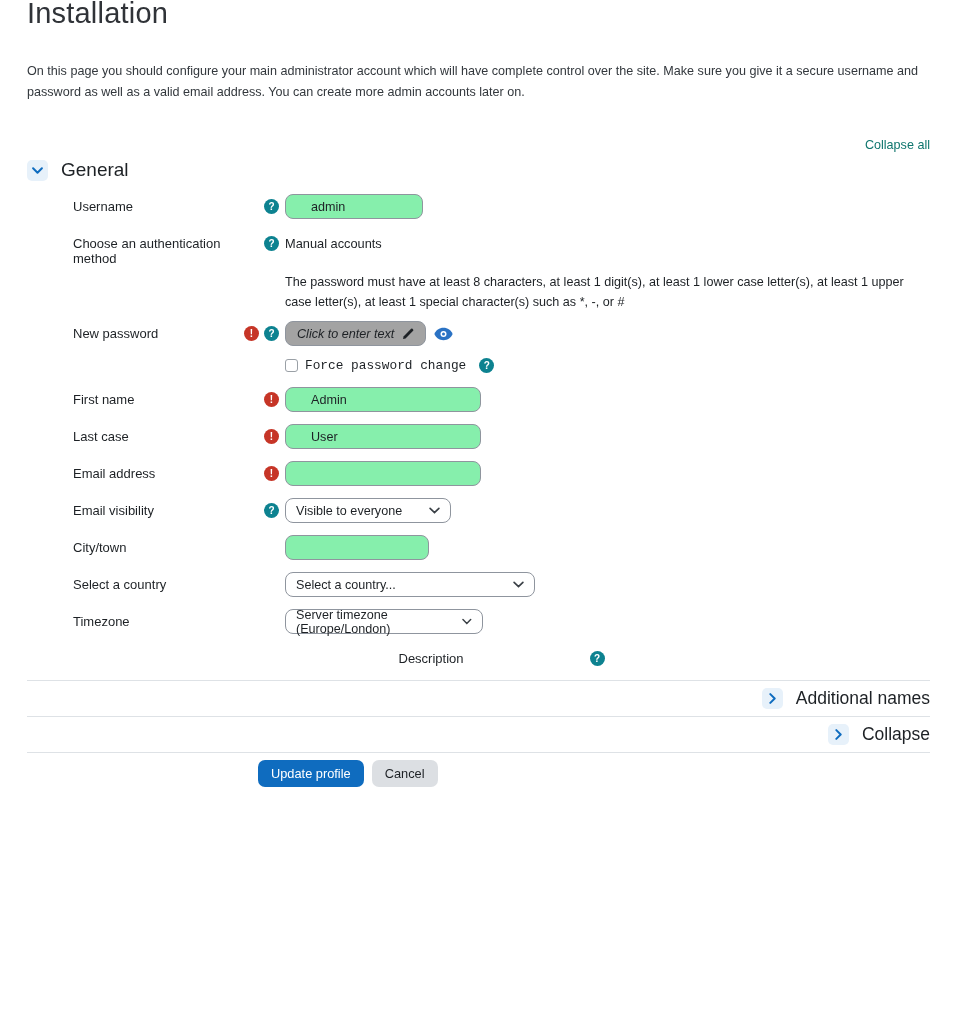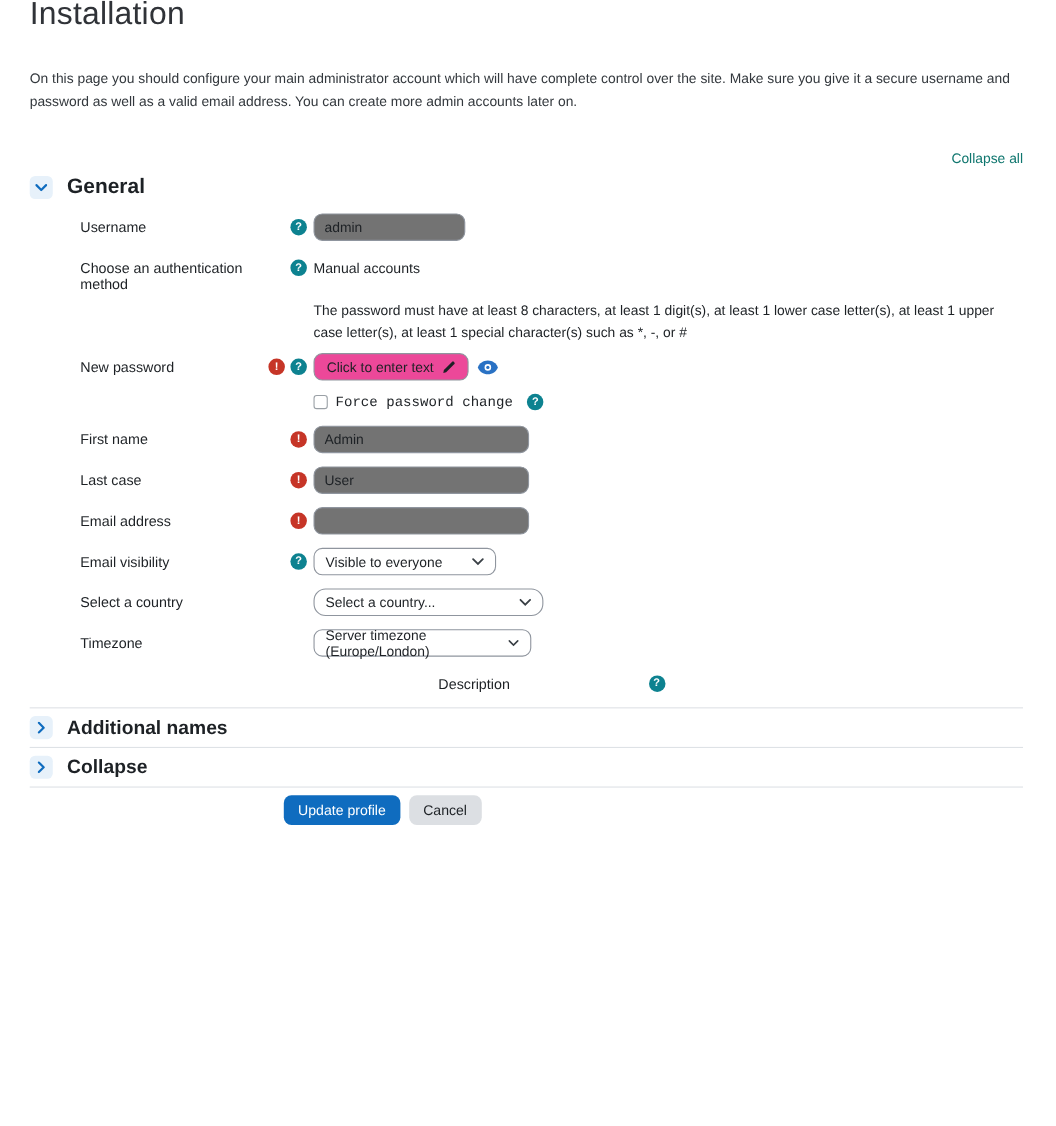--- a/index.html
+++ b/index.html
@@ -7,58 +7,58 @@
   .page { width: 960px; min-height: 1024px; padding: 0 30px 10px 27px; position: relative; }
 
   .page-title { font-size: 29px; font-weight: 400; color: #303338; letter-spacing: .2px; margin-top: -3px; }
   .intro { margin-top: 31px; font-size: 12.6px; line-height: 21px; color: #33383d; max-width: 903px; }
 
   .collapse-row { margin-top: 32px; text-align: right; }
   .link { color: #0f766e; font-size: 12.6px; text-decoration: none; cursor: pointer; }
 
   .section-header { display: flex; align-items: center; gap: 13px; margin-top: 6px; margin-bottom: 13px; }
   .chev-box { width: 21px; height: 21px; border-radius: 5px; background: #e7f1fa; display: flex; align-items: center; justify-content: center; cursor: pointer; }
-  .sec-title { font-size: 19px; font-weight: 700; color: #1d2125; }
+  .sec-title { font-size: 19px; font-weight: 400; color: #1d2125; }
 
   .frow { display: flex; align-items: flex-start; margin-bottom: 12px; }
   .flabel { flex: 0 0 164px; margin-left: 46px; font-size: 13px; color: #1d2125; padding-top: 5px; line-height: 15px; }
   .ficons { flex: 0 0 42px; display: flex; justify-content: flex-end; align-items: center; gap: 5px; padding-top: 5px; }
   .fctrl { margin-left: 6px; display: flex; align-items: center; }
 
   .badge { width: 15px; height: 15px; border-radius: 50%; color: #fff; font-size: 10px; font-weight: bold; display: inline-flex; align-items: center; justify-content: center; line-height: 1; flex: 0 0 15px; }
   .badge.help { background: #0d8290; cursor: pointer; }
   .badge.req  { background: #c63527; }
 
-  input[type=text] { height: 25px; border: 1px solid #8f959e; border-radius: 8px; padding: 0 9px; font-size: 12.6px; font-family: "Liberation Sans", sans-serif; color: #1d2125; outline: none; background: #737373; }
+  input[type=text] { height: 25px; border: 1px solid #8f959e; border-radius: 8px; padding: 0 25px; font-size: 12.6px; font-family: "Liberation Sans", sans-serif; color: #1d2125; outline: none; background: #86efac; }
   .w-username { width: 138px; }
   .w-name { width: 196px; }
   .w-city { width: 144px; }
 
   .fake-select { height: 25px; border: 1px solid #8f959e; border-radius: 8px; background: #fff; display: flex; align-items: center; justify-content: space-between; padding: 0 10px; font-size: 12.6px; color: #1d2125; cursor: pointer; }
   .w-vis { width: 166px; align-items: center; }
-  .w-country { width: 209px; border-radius: 11px; }
+  .w-country { width: 250px; }
   .w-tz { width: 198px; }
   .w-fmt { width: 128px; }
 
   .static-text { font-size: 12.8px; padding-top: 5px; color: #1d2125; }
   .hint-text { font-size: 12.6px; line-height: 20px; color: #1d2125; width: 648px; }
 
-  .pw-btn { height: 25px; border: 1px solid #8f959e; border-radius: 8px; background: #ec4899; display: inline-flex; align-items: center; gap: 8px; padding: 0 11px; font-size: 12.6px; color: #1d2125; cursor: pointer; font-family: "Liberation Sans", sans-serif; }
+  .pw-btn { height: 25px; border: 1px solid #8f959e; border-radius: 8px; background: #a3a3a3; display: inline-flex; align-items: center; gap: 8px; padding: 0 11px; font-size: 12.6px; font-style: italic; color: #1d2125; cursor: pointer; font-family: "Liberation Sans", sans-serif; }
   .eye-wrap { margin-left: 8px; display: inline-flex; align-items: center; cursor: pointer; }
 
   .checkbox { width: 13px; height: 13px; border: 1px solid #9aa0a6; border-radius: 3px; background: #fff; cursor: pointer; flex: 0 0 13px; }
   .cb-label { font-size: 12.8px; margin-left: 7px; font-family: Liberation Mono, monospace; }
   .cb-help { margin-left: 13px; }
 
   .ta-wrap { position: relative; }
   textarea { width: 672px; height: 241px; border: 1px solid #9aa0a6; border-radius: 6px; resize: none; outline: none; font-family: "Liberation Sans", sans-serif; font-size: 13px; padding: 8px; }
   .resize-grip { position: absolute; right: 3px; bottom: 6px; width: 11px; height: 11px; background: repeating-linear-gradient(135deg, transparent 0 2px, #9aa0a6 2px 3px); clip-path: polygon(100% 0, 100% 100%, 0 100%); cursor: nwse-resize; }
   .fmt-row { margin-top: 5px; }
 
-  .collapsed-section { border-top: 1px solid #dee2e6; padding: 7px 0; display: flex; align-items: center; gap: 13px; margin: 0; }
+  .collapsed-section { border-top: 1px solid #dee2e6; padding: 7px 0; display: flex; align-items: center; gap: 13px; margin: 0; justify-content: flex-end; }
   .collapsed-section .sec-title { font-size: 17.5px; }
   .chev-right svg { transform: rotate(-90deg); }
 
   .actions { border-top: 1px solid #dee2e6; padding: 7px 0 0 231px; display: flex; gap: 8px; }
   .btn { border: none; border-radius: 7px; font-size: 12.8px; font-family: "Liberation Sans", sans-serif; padding: 6px 13px; cursor: pointer; }
   .btn-primary { background: #0f6cbf; color: #fff; }
   .btn-secondary { background: #dcdfe3; color: #1d2125; }
 </style>
 </head>
 <body>
@@ -181,20 +181,27 @@
     <div class="fctrl">
       <div class="fake-select w-vis">
         <span>Visible to everyone</span>
         <svg width="11" height="7" viewBox="0 0 10 6">
             <path d="M1 1l4 4 4-4" stroke="#3a4046" stroke-width="1.5" fill="none" stroke-linecap="round"></path>
           </svg>
       </div>
     </div>
   </div>
 
+  <div class="frow">
+    <div class="flabel">City/town</div>
+    <div class="ficons"></div>
+    <div class="fctrl">
+      <input type="text" class="w-city" value="" style="">
+    </div>
+  </div>
 
   <div class="frow">
     <div class="flabel">Select a country</div>
     <div class="ficons"></div>
     <div class="fctrl">
       <div class="fake-select w-country">
         <span>Select a country...</span>
         <svg width="11" height="7" viewBox="0 0 10 6">
             <path d="M1 1l4 4 4-4" stroke="#3a4046" stroke-width="1.5" fill="none" stroke-linecap="round"></path>
           </svg>

